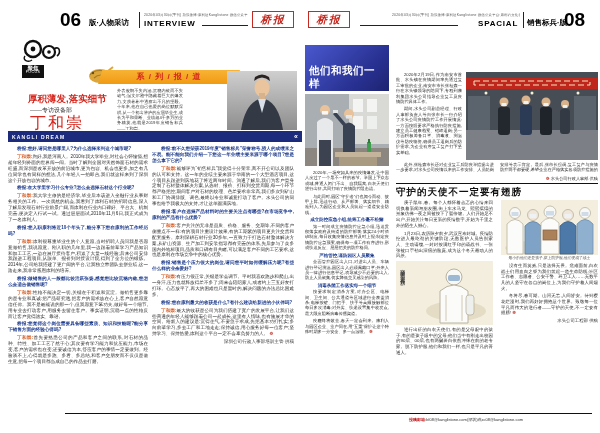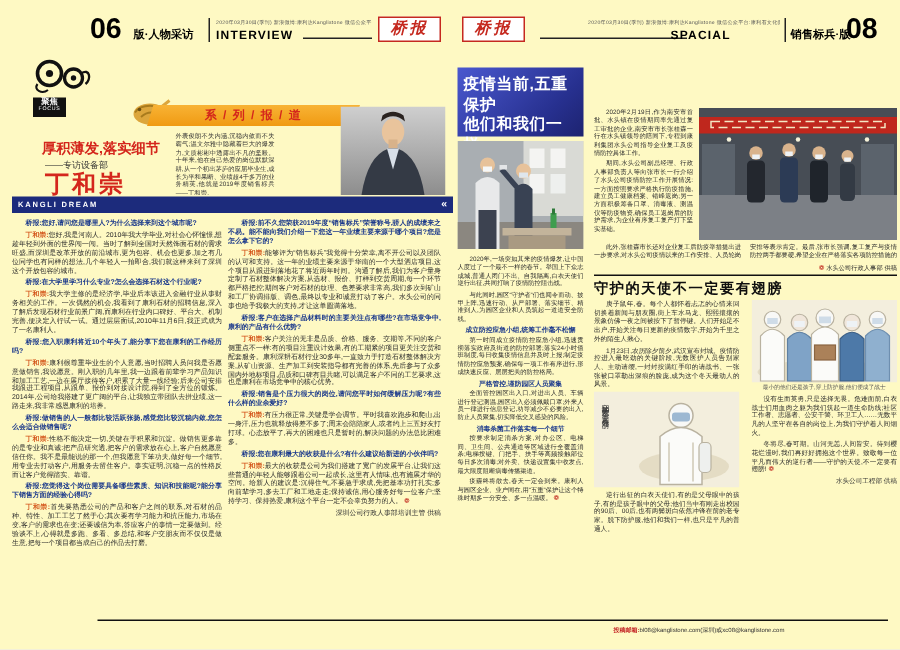--- a/index.html
+++ b/index.html
@@ -1,16 +1,16 @@
 <!DOCTYPE html>
 <html><head>
 <meta charset="utf-8">
 <style>
   html,body{margin:0;padding:0;background:#e9e9e9;}
-  .sheet{position:relative;width:600px;height:433px;background:#fef9c3;overflow:hidden;
+  .sheet{position:relative;width:600px;height:433px;background:#ffffff;overflow:hidden;
          font-family:"Liberation Sans","DejaVu Sans",sans-serif;color:#222;}
   .abs{position:absolute;}
   
   .pageno{font-size:19px;font-weight:800;line-height:19px;color:#000;}
   .sec-cn{font-size:7.5px;font-weight:700;color:#000;}
   .vdiv{width:1px;background:#222;}
   .dateline{font-size:3.4px;color:#555;letter-spacing:.2px;white-space:nowrap;overflow:hidden;}
   .sec-en{font-size:8px;font-weight:800;letter-spacing:.8px;color:#000;}
   .hline{height:1px;background:#222;}
   .masthead{width:40px;height:15px;border:1.5px solid #c5291f;color:#c5291f;
@@ -19,21 +19,21 @@
   
   .headline{font-size:16.5px;font-weight:900;color:#0a0a0a;letter-spacing:.5px;white-space:nowrap;}
   .banner{background:linear-gradient(#f8b335,#f09a12);color:#d4261c;font-size:8px;font-weight:800;
           text-align:center;line-height:14px;letter-spacing:1px;
           clip-path:polygon(3% 0,100% 0,97% 100%,0 100%);}
   .focus-label{background:#111;color:#fff;text-align:center;line-height:1.1;}
   .focus-label .cn{font-size:5.5px;font-weight:700;display:block;}
   .focus-label .en{font-size:3.5px;letter-spacing:.5px;display:block;}
   .slogan{font-size:9.5px;font-weight:900;color:#d4261c;white-space:nowrap;}
   .subtt{font-size:6px;color:#333;}
-  .bigname{font-size:16px;font-weight:700;color:#d4261c;letter-spacing:2px;}
+  .bigname{font-size:16px;font-weight:400;color:#d4261c;letter-spacing:2px;}
   .intro{font-size:4.2px;line-height:5.4px;text-align:justify;color:#333;}
   .band{background:#1c2b7c;color:#fff;display:flex;align-items:center;justify-content:space-between;
         padding:0 4px;}
   .band .bt{font-size:5px;font-weight:800;letter-spacing:1.2px;}
   .band .ar{font-size:7px;font-weight:700;line-height:11px;}
   .qacol{font-size:4.6px;line-height:5.9px;text-align:justify;overflow:hidden;color:#2b2b2b;}
   .qacol p{margin:0 0 2px 0;}
   .q{color:#1c3a8c;font-weight:700;text-indent:9px;}
   .a{text-indent:9px;}
   .a-lead{color:#d4571c;font-weight:700;}
@@ -64,21 +64,21 @@
   <div class="abs sec-cn" style="left:89px;top:18px;">版·人物采访</div>
   <div class="abs vdiv" style="left:139px;top:12px;height:16px;"></div>
   <div class="abs dateline" style="left:144px;top:13px;width:104px;">2020年03月30日(季刊)  新浪微博:康利达Kanglistone  微信公众平台:康利石文化微报</div>
   <div class="abs sec-en" style="left:144px;top:19px;">INTERVIEW</div>
   <div class="abs hline" style="left:202px;top:25px;width:46px;"></div>
   <div class="abs masthead" style="left:252px;top:11px;">桥报</div>
 
   <div class="abs masthead" style="left:308px;top:11px;">桥报</div>
   <div class="abs dateline" style="left:392px;top:13px;width:128px;text-align:right;">2020年03月30日(季刊)  新浪微博:康利达Kanglistone  微信公众平台:康利石文化微报</div>
   <div class="abs hline" style="left:360px;top:25px;width:98px;"></div>
-  <div class="abs sec-en" style="left:447px;top:19px;">SPACIAL</div>
+  <div class="abs sec-en" style="left:478px;top:19px;">SPACIAL</div>
   <div class="abs vdiv" style="left:523px;top:12px;height:16px;"></div>
   <div class="abs sec-cn" style="left:527px;top:18px;">销售标兵·版</div>
   <div class="abs pageno" style="left:564px;top:10px;">08</div>
 
   <div class="abs" style="left:20px;top:39px;width:42px;height:40px;">
     <svg width="42" height="26" viewBox="0 0 42 26">
       <circle cx="13" cy="10" r="8" fill="none" stroke="#111" stroke-width="2.4"></circle>
       <circle cx="13" cy="10" r="2.4" fill="#111"></circle>
       <circle cx="29" cy="13" r="6" fill="none" stroke="#111" stroke-width="2.2"></circle>
       <circle cx="29" cy="13" r="1.8" fill="#111"></circle>
@@ -167,21 +167,21 @@
     </div>
     <div>
       <p class="q"><span class="q-lead">桥报:</span><span>您在康利最大的收获是什么?有什么建议给新进的小伙伴吗?</span></p>
       <p class="a"><span class="a-lead">丁和崇:</span><span>最大的收获是公司为我们搭建了宽广的发展平台,让我们这些普通的年轻人能够跟着公司一起成长,这里有人情味,也有施展才华的空间。给新人的建议是:沉得住气,不要急于求成,先把基本功打扎实;多向前辈学习,多去工厂和工地走走;保持诚信,用心服务好每一位客户;坚持学习、保持热爱,康利这个平台一定不会辜负努力的人。</span>
         <span class="end-mark">❁</span></p>
       <p class="attr">深圳公司行政人事部培训主管 供稿</p>
     </div>
   </div>
 
   <div class="abs epi-box" style="left:305px;top:45px;width:76px;height:36px;">
-    <span>疫情当前,五重保护</span><br>
+    <br>
     <span>他们和我们一样</span>
   </div>
 
   <div class="abs" style="left:305px;top:94px;width:84px;height:72px;">
     <svg width="84" height="72" viewBox="0 0 84 72">
       <rect width="84" height="72" fill="#a9aeb2"></rect>
       <rect x="44" y="0" width="40" height="50" fill="#d9dad5"></rect>
       <rect x="48" y="5" width="10" height="13" fill="#f4f4f2"></rect>
         <rect x="62" y="5" width="10" height="13" fill="#f4f4f2"></rect>
       <rect x="48" y="22" width="10" height="13" fill="#f4f4f2"></rect>

